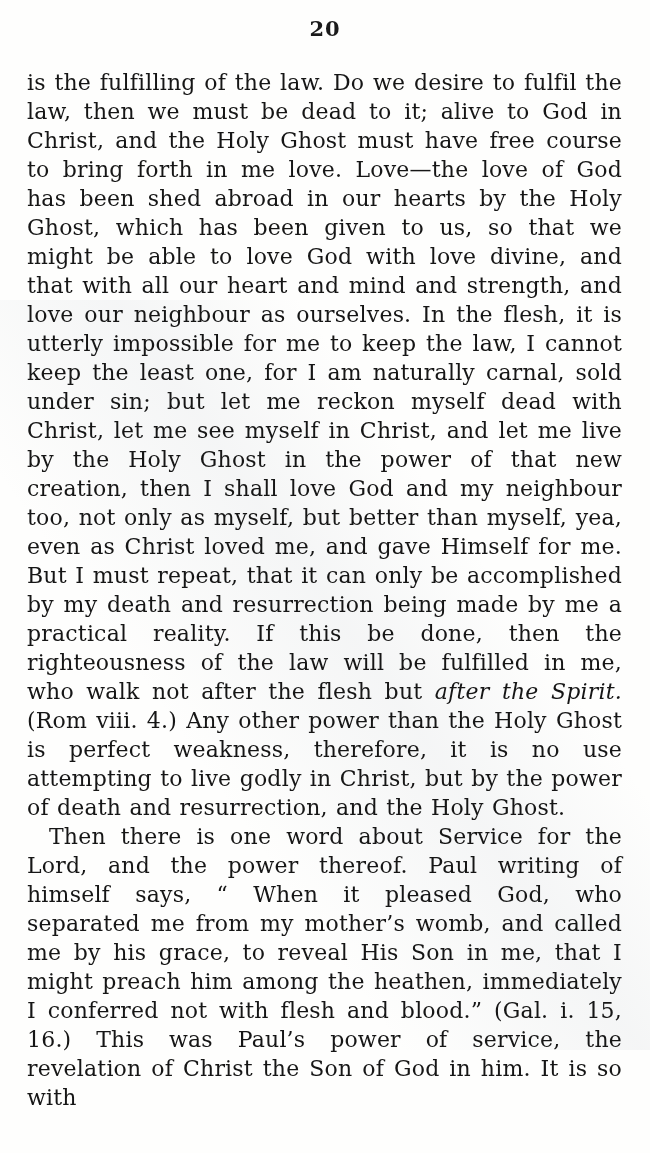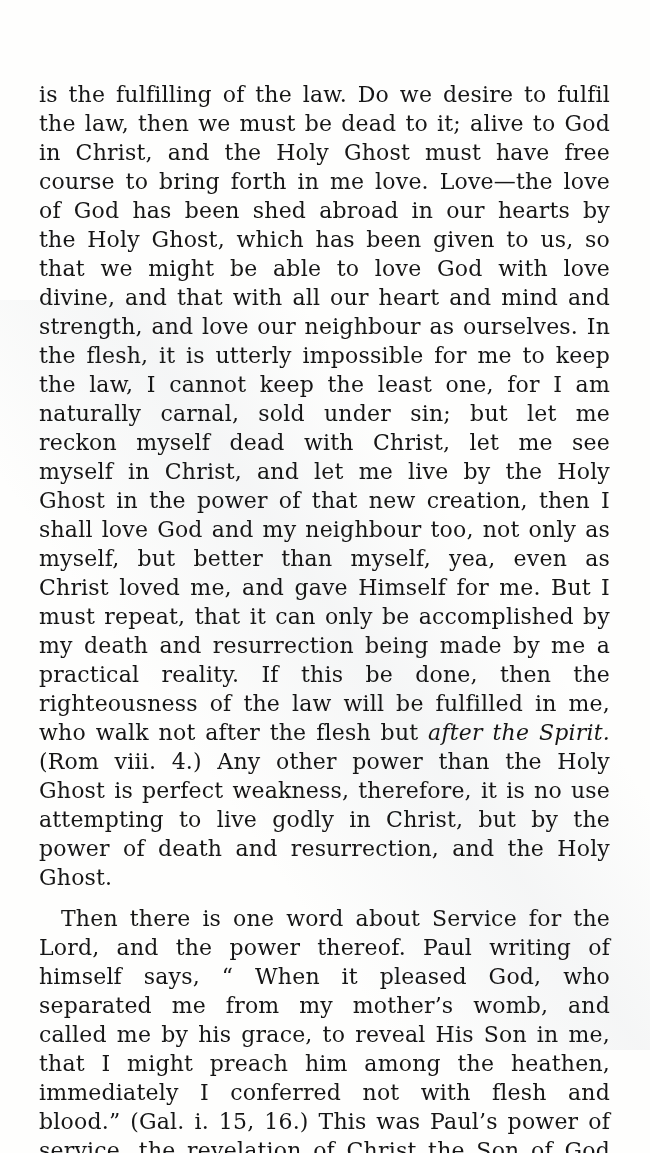--- a/index.html
+++ b/index.html
@@ -38,21 +38,21 @@
     left: 27px;
     width: 595px;
     font-size: 22px;
     line-height: 29px;
     text-align: justify;
     letter-spacing: 0.2px;
     word-spacing: 1px;
     color: #161616;
   }
   .para {
-    margin: 12px;
+    margin: 0;
     padding: 0;
   }
   .para.indented {
     text-indent: 22px;
   }
   .italic {
     font-style: italic;
   }
   
   .scan-watermark {
@@ -69,20 +69,21 @@
       rgba(150, 160, 175, 0) 65%
     );
     pointer-events: none;
   }
 </style>
 </head>
 <body>
 
 <div class="page">
 
+  <div class="page-number">20</div>
 
   <div class="scan-watermark"></div>
 
   <div class="text-block">
 
     <p class="para"><span>is the fulfilling of the law.  Do we desire to fulfil the law, then we must be dead to it; alive to God in Christ, and the Holy Ghost must have free course to bring forth in me love.  Love—the love of God has been shed abroad in our hearts by the Holy Ghost, which has been given to us, so that we might be able to love God with love divine, and that with all our heart and mind and strength, and love our neighbour as ourselves.  In the flesh, it is utterly impossible for me to keep the law, I cannot keep the least one, for I am naturally carnal, sold under sin; but let me reckon myself dead with Christ, let me see myself in Christ, and let me live by the Holy Ghost in the power of that new creation, then I shall love God and my neighbour too, not only as myself, but better than myself, yea, even as Christ loved me, and gave Himself for me.  But I must repeat, that it can only be accomplished by my death and resurrection being made by me a practical reality.  If this be done, then the righteousness of the law will be fulfilled in me, who walk not after the flesh but </span><span class="italic">after the Spirit.</span><span> (Rom viii. 4.)  Any other power than the Holy Ghost is perfect weakness, therefore, it is no use attempting to live godly in Christ, but by the power of death and resurrection, and the Holy Ghost.</span></p>
 
     <p class="para indented"><span>Then there is one word about Service for the Lord, and the power thereof.  Paul writing of himself says, “ When it pleased God, who separated me from my mother’s womb, and called me by his grace, to reveal His Son in me, that I might preach him among the heathen, immediately I conferred not with flesh and blood.” (Gal. i. 15, 16.)  This was Paul’s power of service, the revelation of Christ the Son of God in him.  It is so with</span></p>
 
   </div>

